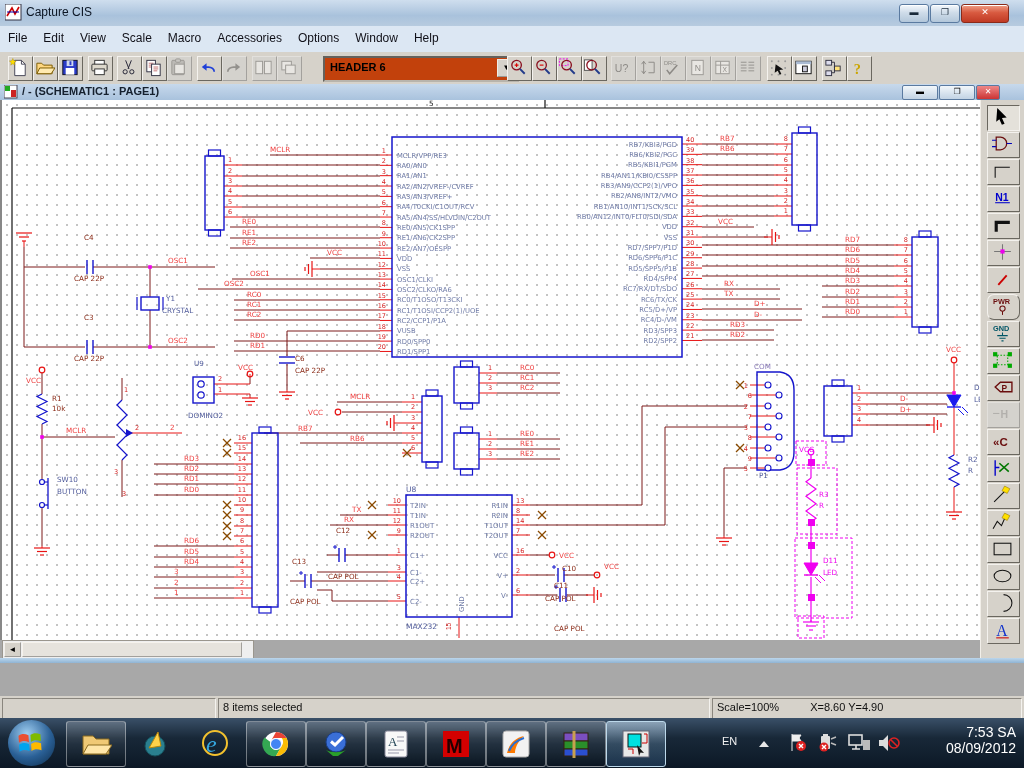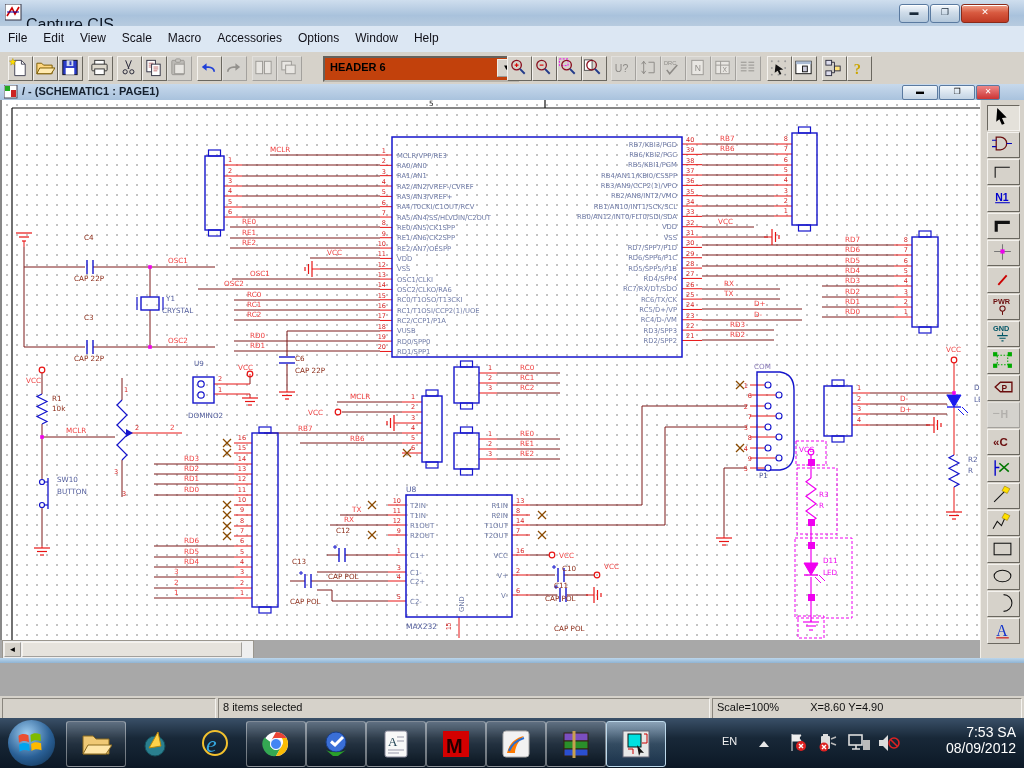--- a/index.html
+++ b/index.html
@@ -1,21 +1,21 @@
 <!DOCTYPE html>
 <html><head>
 <meta charset="utf-8">
 <style>
   html,body{margin:0;padding:0;width:1024px;height:768px;overflow:hidden;
     font-family:"Liberation Sans","DejaVu Sans",sans-serif;-webkit-font-smoothing:none;}
   .abs{position:absolute;}
   #app{position:relative;width:1024px;height:768px;background:#a8a8a8;}
   
   #titlebar{left:0;top:0;width:1024px;height:26px;background:linear-gradient(#cfdeee,#a9c2dc 60%,#b7cbdf);border-bottom:1px solid #7f9db9;}
-  #title-text{left:26px;top:16px;font-size:16px;color:#0c1624;}
+  #title-text{left:26px;top:5px;font-size:12px;color:#0c1624;}
   .winbtn{top:4px;height:17px;border:1px solid #5a7aa0;border-radius:3px;
     background:linear-gradient(#f4f8fc,#cfdce9 45%,#b3c7da);box-shadow:inset 0 1px 0 #fff;
     font-size:9px;text-align:center;line-height:15px;color:#1a2a3a;}
   .winbtn.close{background:linear-gradient(#f0a088,#d85a40 45%,#c03a24);color:#fff;border-color:#8a2a1a;}
   
   #menubar{left:0;top:26px;width:1024px;height:26px;background:#dce7f3;border-bottom:1px solid #b8c8da;}
   .menu-item{display:inline-block;padding:5px 8px;font-size:12px;color:#101018;cursor:default;}
   
   #toolbar{left:0;top:52px;width:1024px;height:32px;background:#d6d2ca;border-bottom:1px solid #9a968e;}
   .tbtn{position:absolute;top:4px;width:23px;height:23px;background:#d6d2ca;
@@ -938,21 +938,21 @@
       <div class="pbtn" style="top: 113px;"><svg viewBox="0 0 26 21">
           <path d="M7 17V8h13" fill="none" stroke="#111" stroke-width="3"></path>
         </svg></div>
       <div class="pbtn" style="top: 140px;"><svg viewBox="0 0 26 21">
           <path d="M13 3v15M5 10h16" stroke="#777"></path>
           <rect x="11" y="8" width="4" height="4" fill="#e0e"></rect>
         </svg></div>
       <div class="pbtn" style="top: 167px;"><svg viewBox="0 0 26 21">
           <path d="M9 16l8-9" stroke="#c00" stroke-width="1.8"></path>
         </svg></div>
-      <div class="pbtn" style="top: 194px;"><svg viewBox="0 0 26 21">
+      <div class="pbtn" style="top: 194px; border-radius: 7px;"><svg viewBox="0 0 26 21">
           <text x="4" y="9" font-size="7" fill="#6a0d0d" font-weight="bold">PWR</text>
           <circle cx="13" cy="13" r="2.5" fill="none" stroke="#6a0d0d"></circle>
           <path d="M13 15.5V19" stroke="#6a0d0d"></path>
         </svg></div>
       <div class="pbtn" style="top: 221px;"><svg viewBox="0 0 26 21">
           <text x="4" y="9" font-size="7" fill="#056" font-weight="bold">GND</text>
           <path d="M13 10v3M8 13h10M10 15.5h6M12 18h2" stroke="#056"></path>
         </svg></div>
       <div class="pbtn" style="top: 248px;"><svg viewBox="0 0 26 21">
           <rect x="4" y="3" width="4" height="4" fill="#0a0"></rect>

